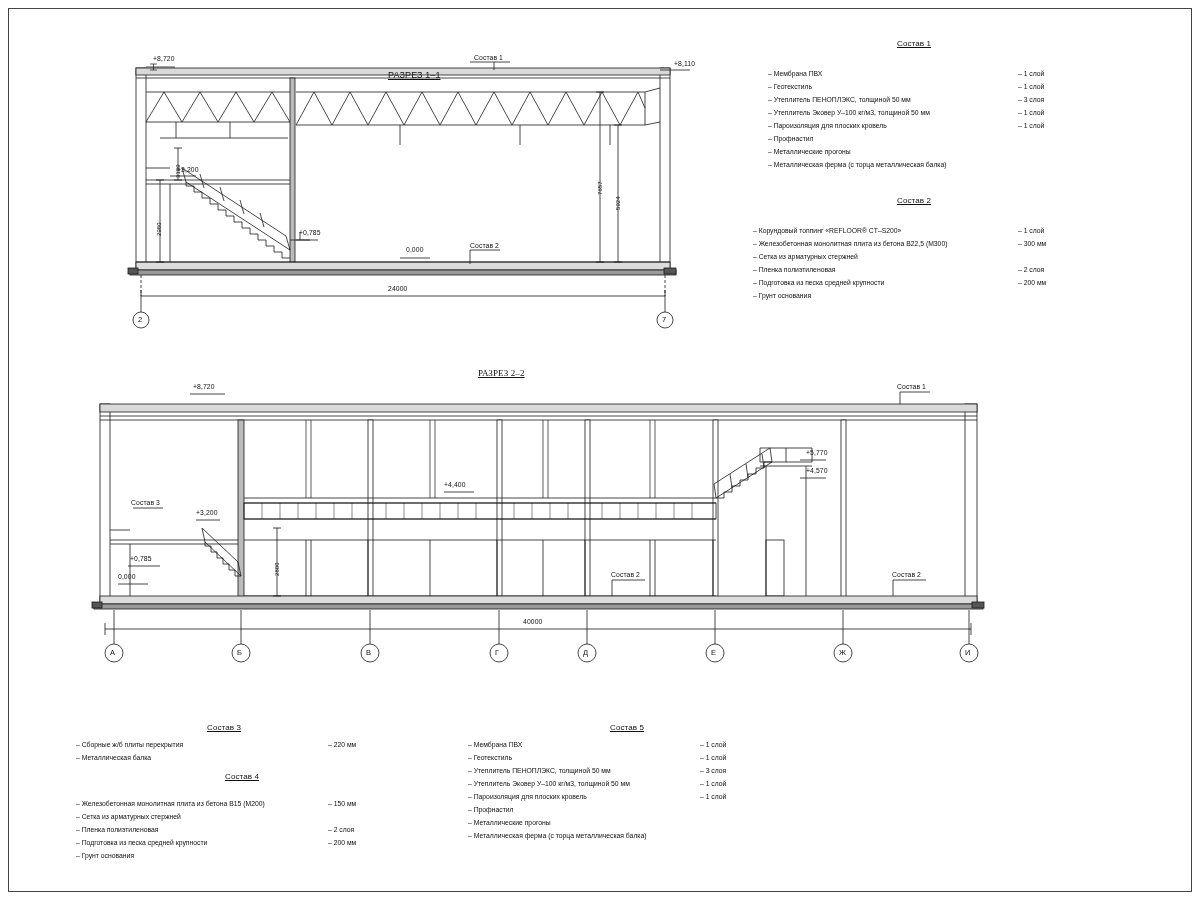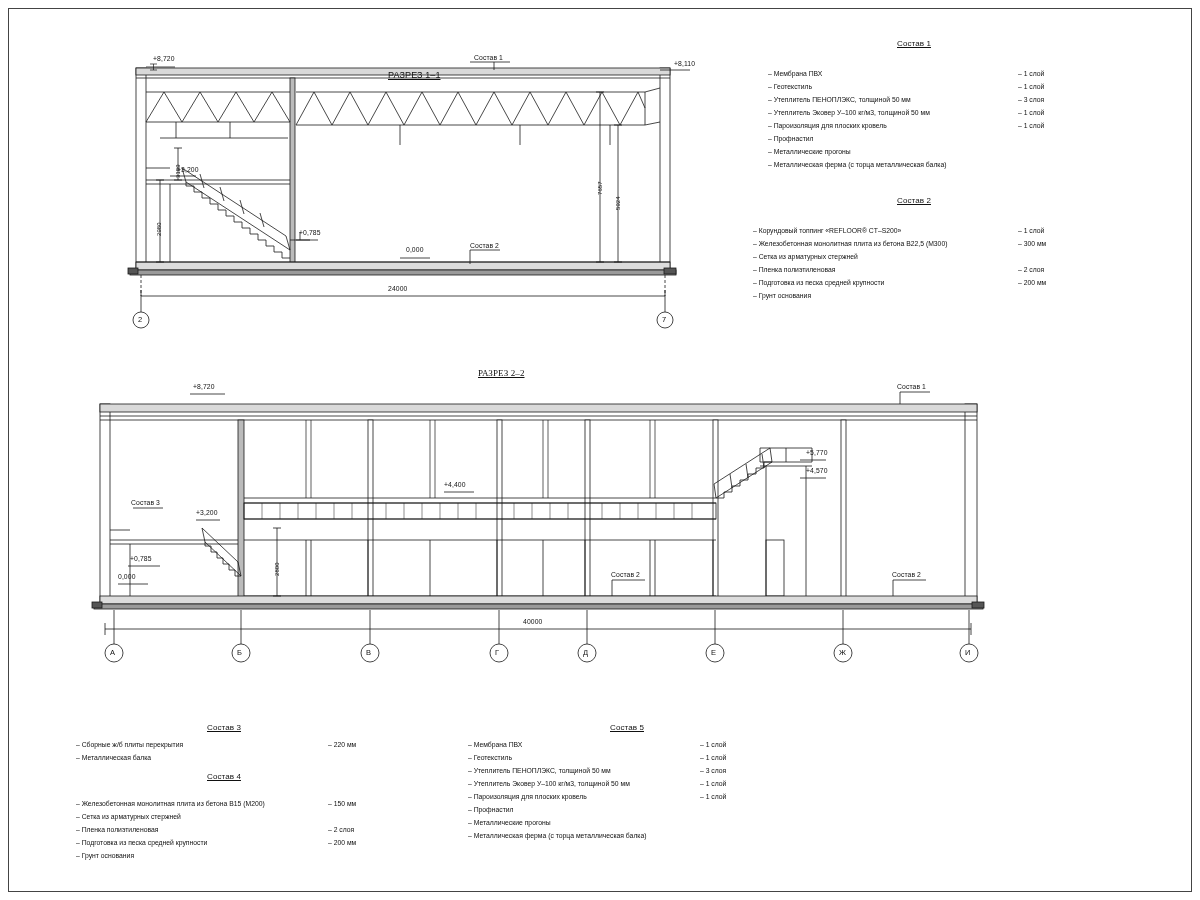--- a/index.html
+++ b/index.html
@@ -343,21 +343,21 @@
   <div class="spec-val" style="left:1018px;top:266px;">– 2 слоя</div>
   <div class="spec-row" style="left:753px;top:279px;">– Подготовка из песка средней крупности</div>
   <div class="spec-val" style="left:1018px;top:279px;">– 200 мм</div>
   <div class="spec-row" style="left:753px;top:292px;">– Грунт основания</div>
 
   <div class="t ttl2" style="left:207px;top:723px;">Состав 3</div>
   <div class="spec-row" style="left:76px;top:741px;">– Сборные ж/б плиты перекрытия</div>
   <div class="spec-val" style="left:328px;top:741px;">– 220 мм</div>
   <div class="spec-row" style="left:76px;top:754px;">– Металлическая балка</div>
 
-  <div class="t ttl2" style="left:207px;top:772px;">Состав 4</div>
+  <div class="t ttl2" style="left:225px;top:772px;">Состав 4</div>
   <div class="spec-row" style="left:76px;top:800px;">– Железобетонная  монолитная плита из бетона В15 (М200)</div>
   <div class="spec-val" style="left:328px;top:800px;">– 150 мм</div>
   <div class="spec-row" style="left:76px;top:813px;">– Сетка из арматурных стержней</div>
   <div class="spec-row" style="left:76px;top:826px;">– Пленка полиэтиленовая</div>
   <div class="spec-val" style="left:328px;top:826px;">– 2 слоя</div>
   <div class="spec-row" style="left:76px;top:839px;">– Подготовка из песка средней крупности</div>
   <div class="spec-val" style="left:328px;top:839px;">– 200 мм</div>
   <div class="spec-row" style="left:76px;top:852px;">– Грунт основания</div>
 
   <div class="t ttl2" style="left:610px;top:723px;">Состав 5</div>

